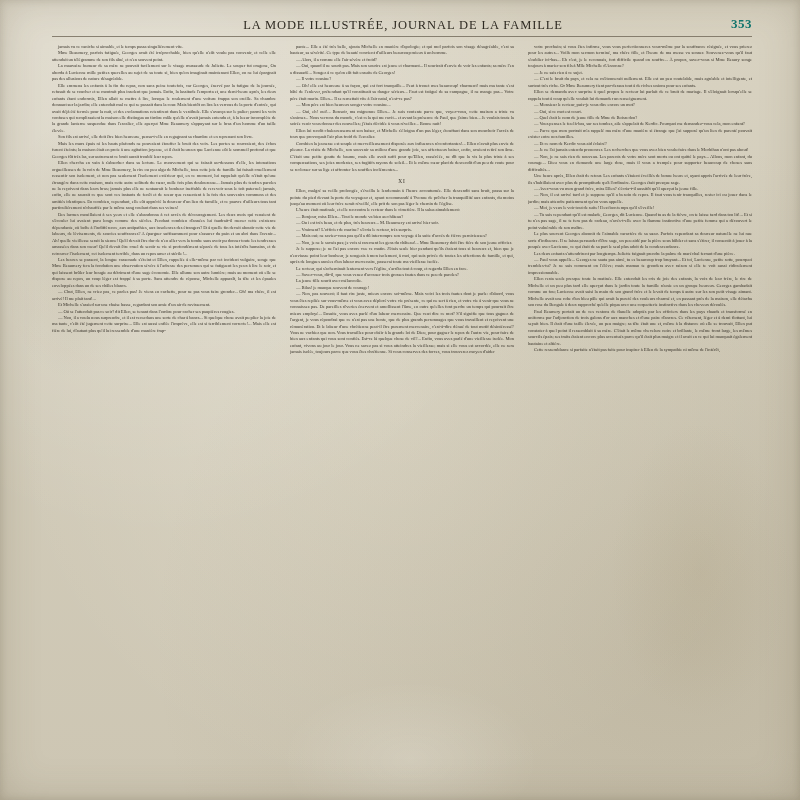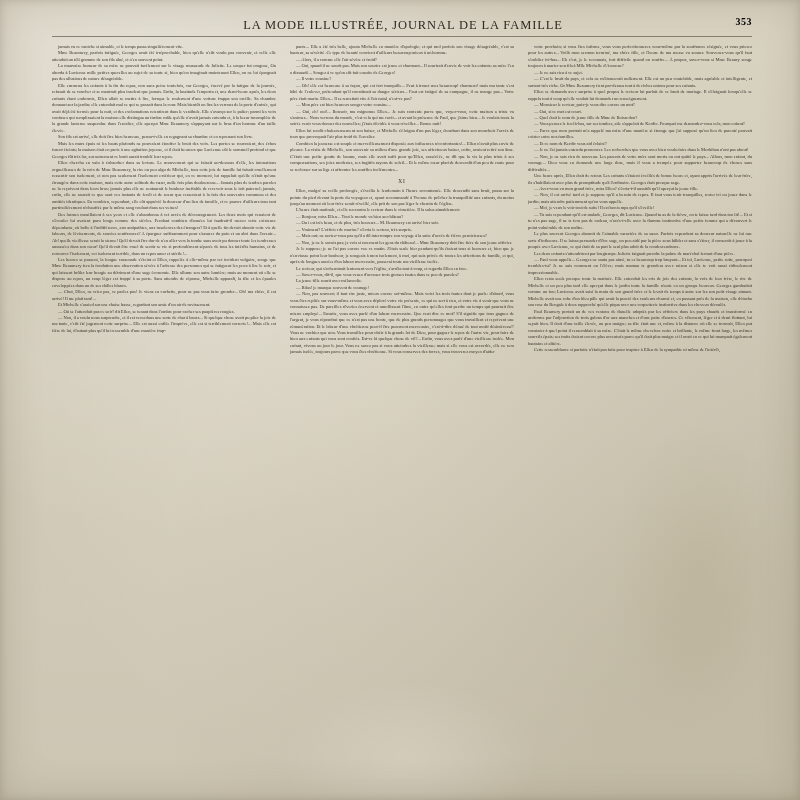--- a/index.html
+++ b/index.html
@@ -58,23 +58,23 @@
     font-size: 12.5px;
     letter-spacing: 0.9px;
     color: #2e2a22;
     white-space: nowrap;
     font-weight: 400;
   }
   .folio {
     position: absolute;
     right: 48px;
     top: 16px;
-    font-size: 10px;
+    font-size: 13px;
     font-weight: bold;
-    color: #000000;
+    color: #0f766e;
     letter-spacing: 0.5px;
   }
   .rule {
     position: absolute;
     left: 52px;
     top: 36px;
     width: 700px;
     height: 1px;
     background: #6b6251;
     opacity: 0.75;

